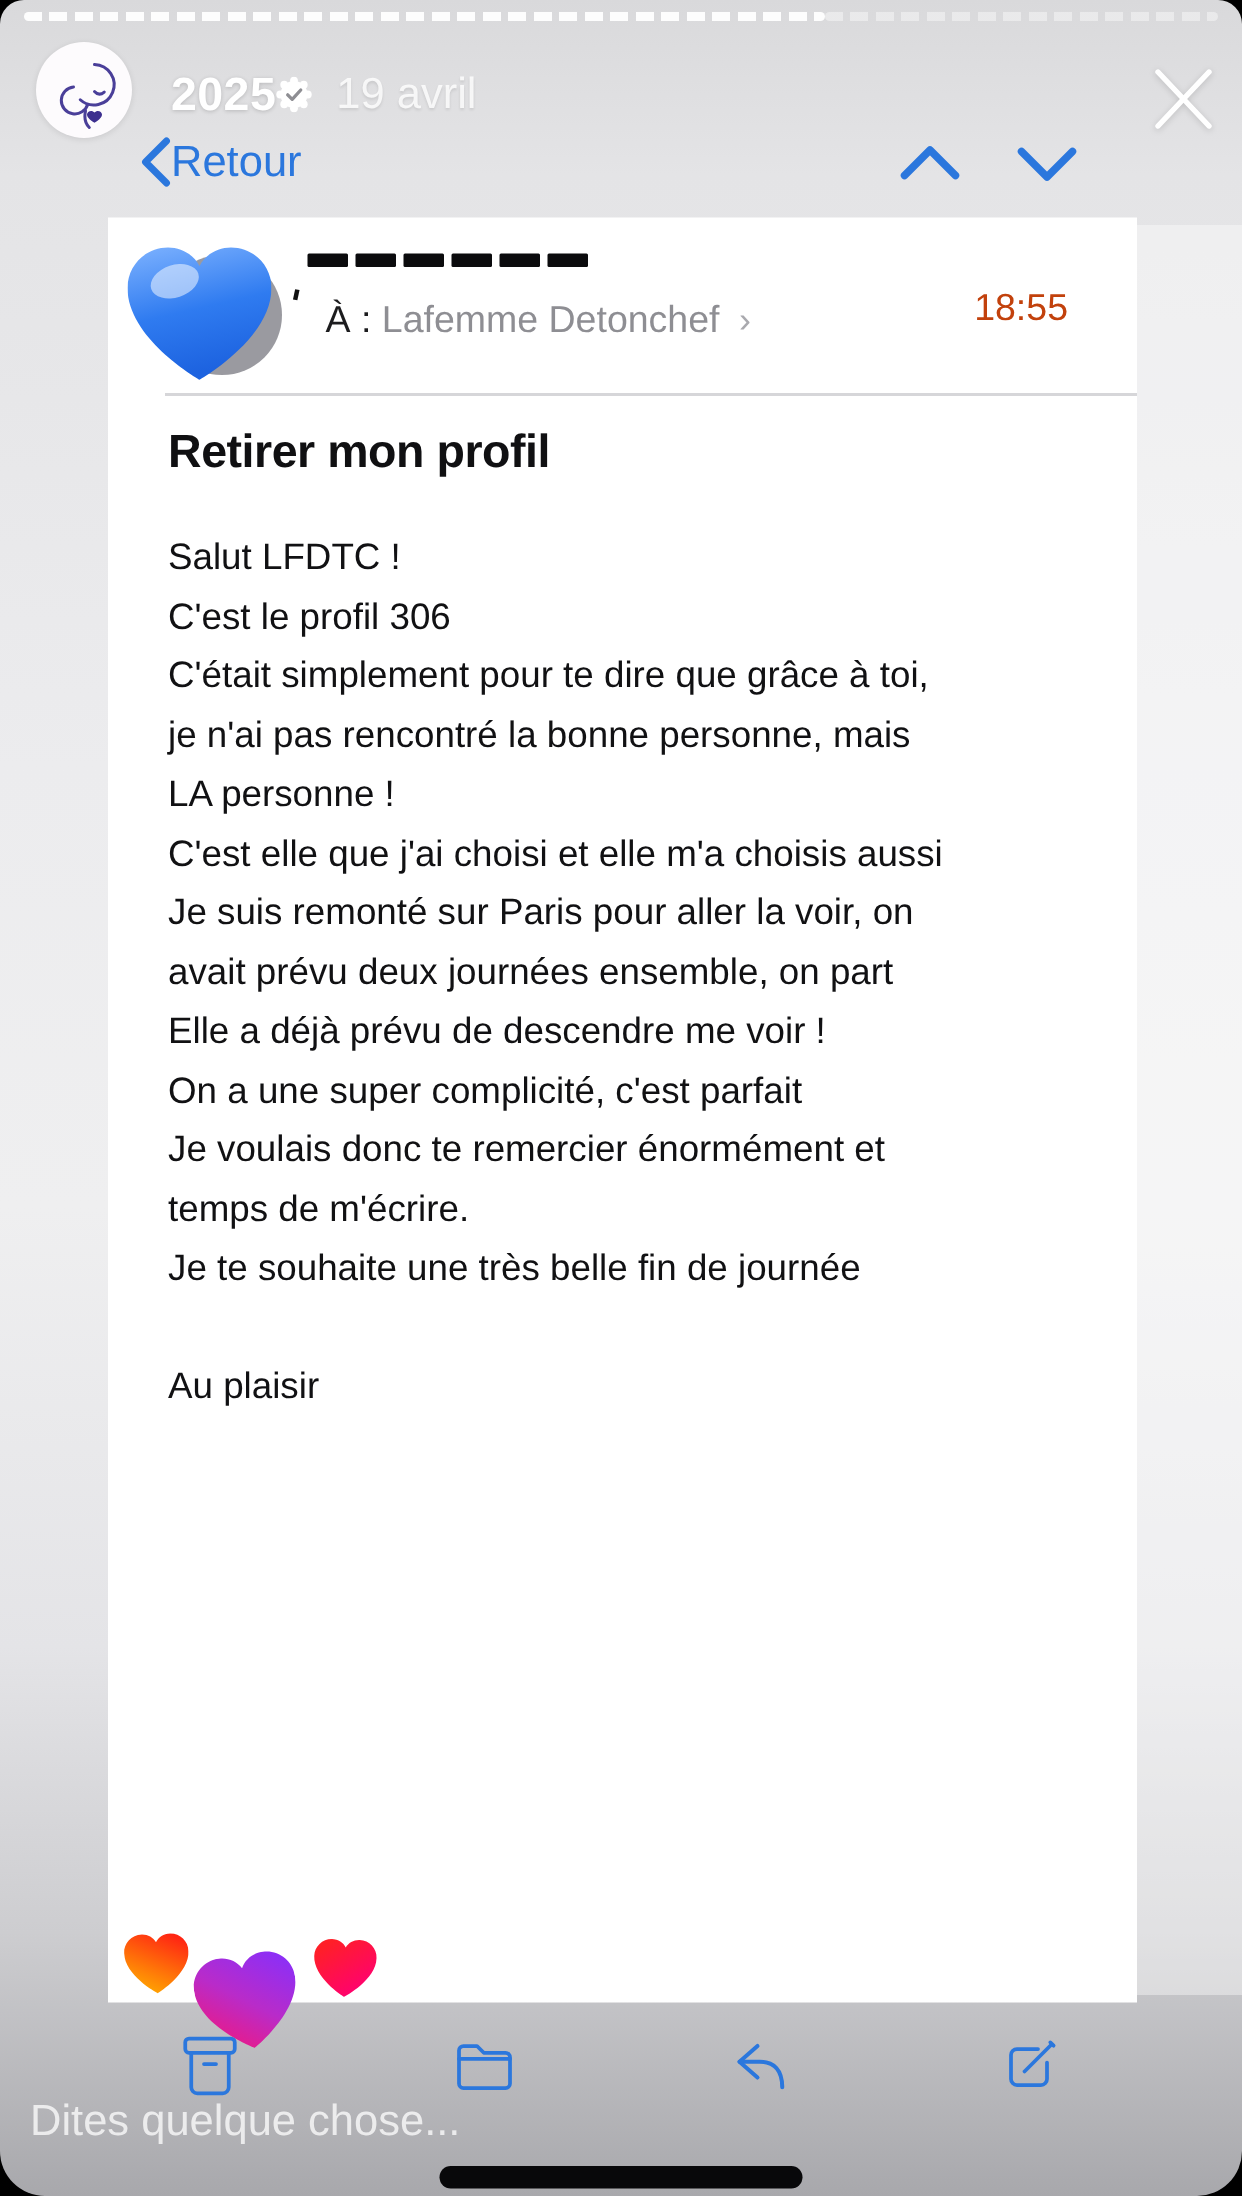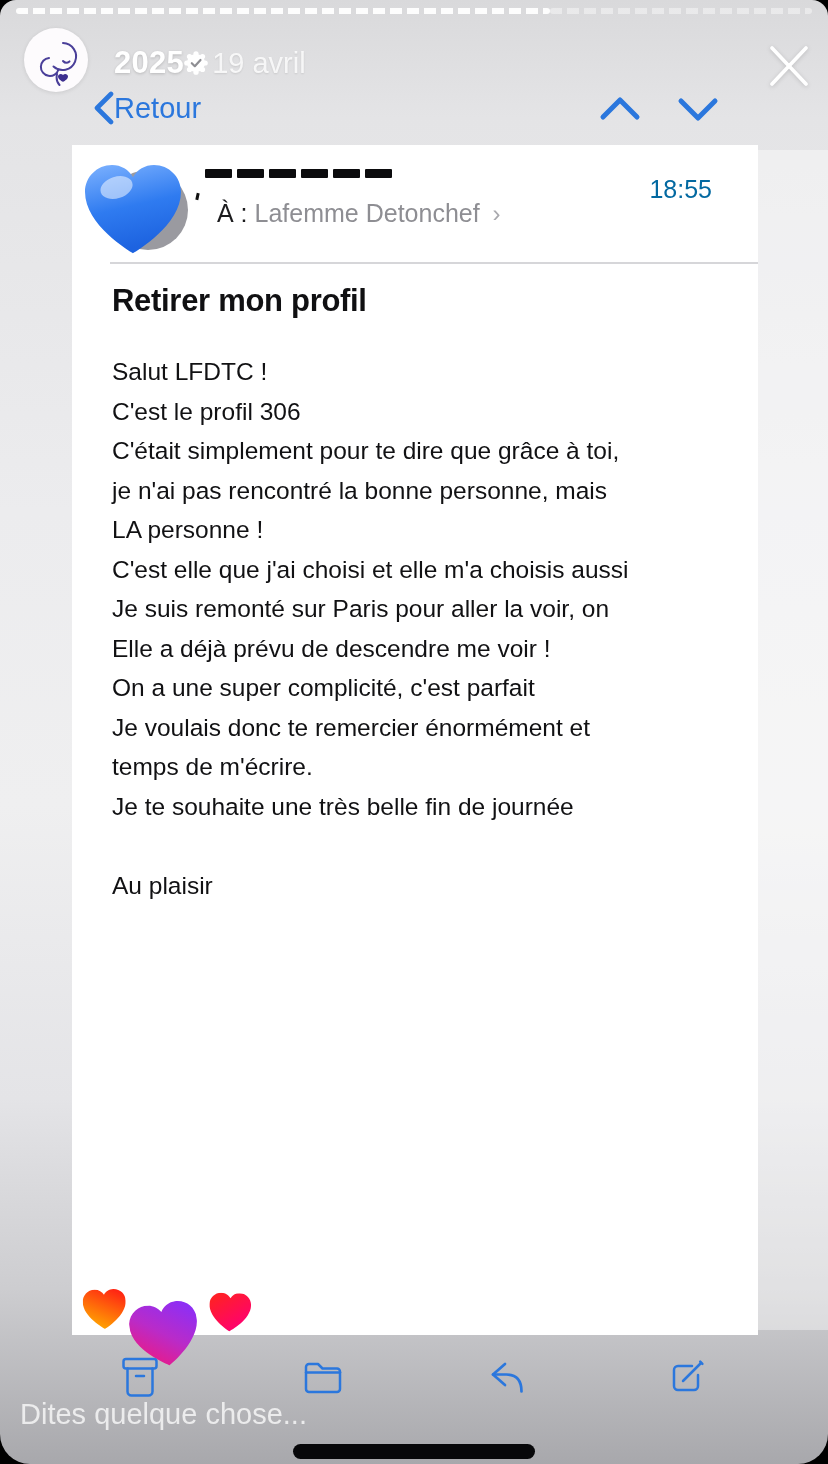--- a/index.html
+++ b/index.html
@@ -32,21 +32,21 @@
     box-shadow:0 1px 4px rgba(0,0,0,0.10);
     display:flex; align-items:center; justify-content:center;
   }
   .story-user { position:absolute; left:114px; top:44px; height:38px; display:flex; align-items:center; }
   .story-user .name {
     color:#ffffff; font-size:31px; font-weight:700; letter-spacing:0.3px;
     text-shadow:0 1px 3px rgba(0,0,0,0.18);
   }
   .story-user .date {
     color:rgba(255,255,255,0.82); font-size:29px; font-weight:400;
-    text-shadow:0 1px 2px rgba(0,0,0,0.10); margin-left:4px;
+    text-shadow:0 1px 2px rgba(0,0,0,0.10); margin-left:16px;
   }
   .close-btn { position:absolute; left:760px; top:38px; width:56px; height:56px; cursor:pointer; }
 
   
   .mail-nav-back { position:absolute; left:92px; top:88px; height:40px; display:flex; align-items:center; cursor:pointer; }
   .mail-nav-back .label { color:#2b77dd; font-size:29px; }
   .chevron-up   { position:absolute; left:598px; top:94px; cursor:pointer; }
   .chevron-down { position:absolute; left:676px; top:96px; cursor:pointer; }
 
   
@@ -62,21 +62,21 @@
 
   .redacted { position:absolute; left:133px; top:24px; display:flex; gap:5px; }
   .redacted .bar { width:27px; height:9px; background:#0b0b0d; border-radius:1px; }
   .redact-speck { position:absolute; left:124px; top:48px; width:3px; height:7px; background:#111; transform:rotate(12deg); }
 
   .to-line { position:absolute; left:145px; top:54px; font-size:25px; white-space:nowrap; }
   .to-line .to-label { color:#1c1c1e; }
   .to-line .to-name { color:#8e8e93; cursor:pointer; }
   .to-line .to-chevron { color:#a9a9ae; font-size:24px; margin-left:6px; }
 
-  .mail-time { position:absolute; right:46px; top:30px; font-size:25px; color:#0369a1; }
+  .mail-time { position:absolute; right:46px; top:46px; font-size:25px; color:#c2410c; }
   .mail-divider { position:absolute; left:38px; right:0; top:117px; height:1.5px; background:#d6d6d9; }
 
   .subject { position:absolute; left:40px; top:138px; font-size:31px; font-weight:700; color:#101012; letter-spacing:-0.3px; }
 
   .mail-body { position:absolute; left:40px; top:207px; width:610px; font-size:24.5px; color:#111113; }
   .mail-body .line { line-height:39.5px; white-space:nowrap; }
   .mail-body .blank { height:39.5px; }
 
   
   .sticker { position:absolute; }
@@ -206,20 +206,21 @@
     <div class="subject">Retirer mon profil</div>
 
     <div class="mail-body">
       <div class="line">Salut LFDTC !</div>
       <div class="line">C'est le profil 306</div>
       <div class="line">C'était simplement pour te dire que grâce à toi,</div>
       <div class="line">je n'ai pas rencontré la bonne personne, mais</div>
       <div class="line">LA personne !</div>
       <div class="line">C'est elle que j'ai choisi et elle m'a choisis aussi</div>
       <div class="line">Je suis remonté sur Paris pour aller la voir, on</div>
+      <div class="line">avait prévu deux journées ensemble, on part</div>
       <div class="line">Elle a déjà prévu de descendre me voir !</div>
       <div class="line">On a une super complicité, c'est parfait</div>
       <div class="line">Je voulais donc te remercier énormément et</div>
       <div class="line">temps de m'écrire.</div>
       <div class="line">Je te souhaite une très belle fin de journée</div>
       <div class="blank"></div>
       <div class="line">Au plaisir</div>
     </div>
   </div>
 

